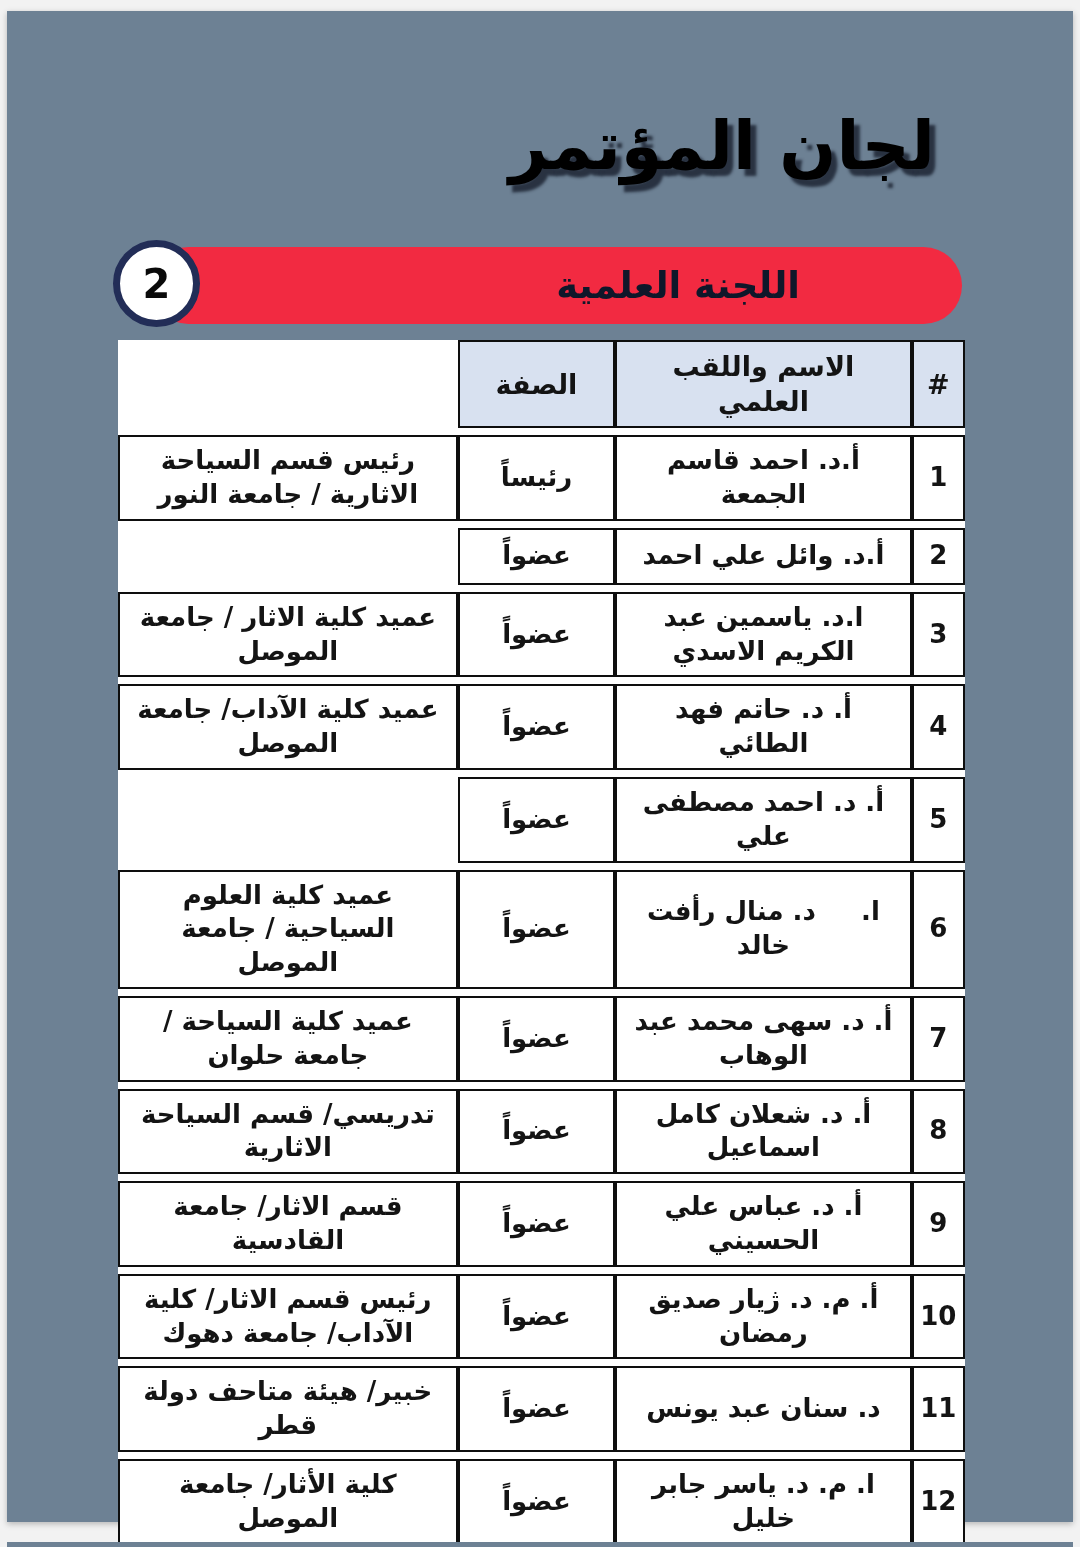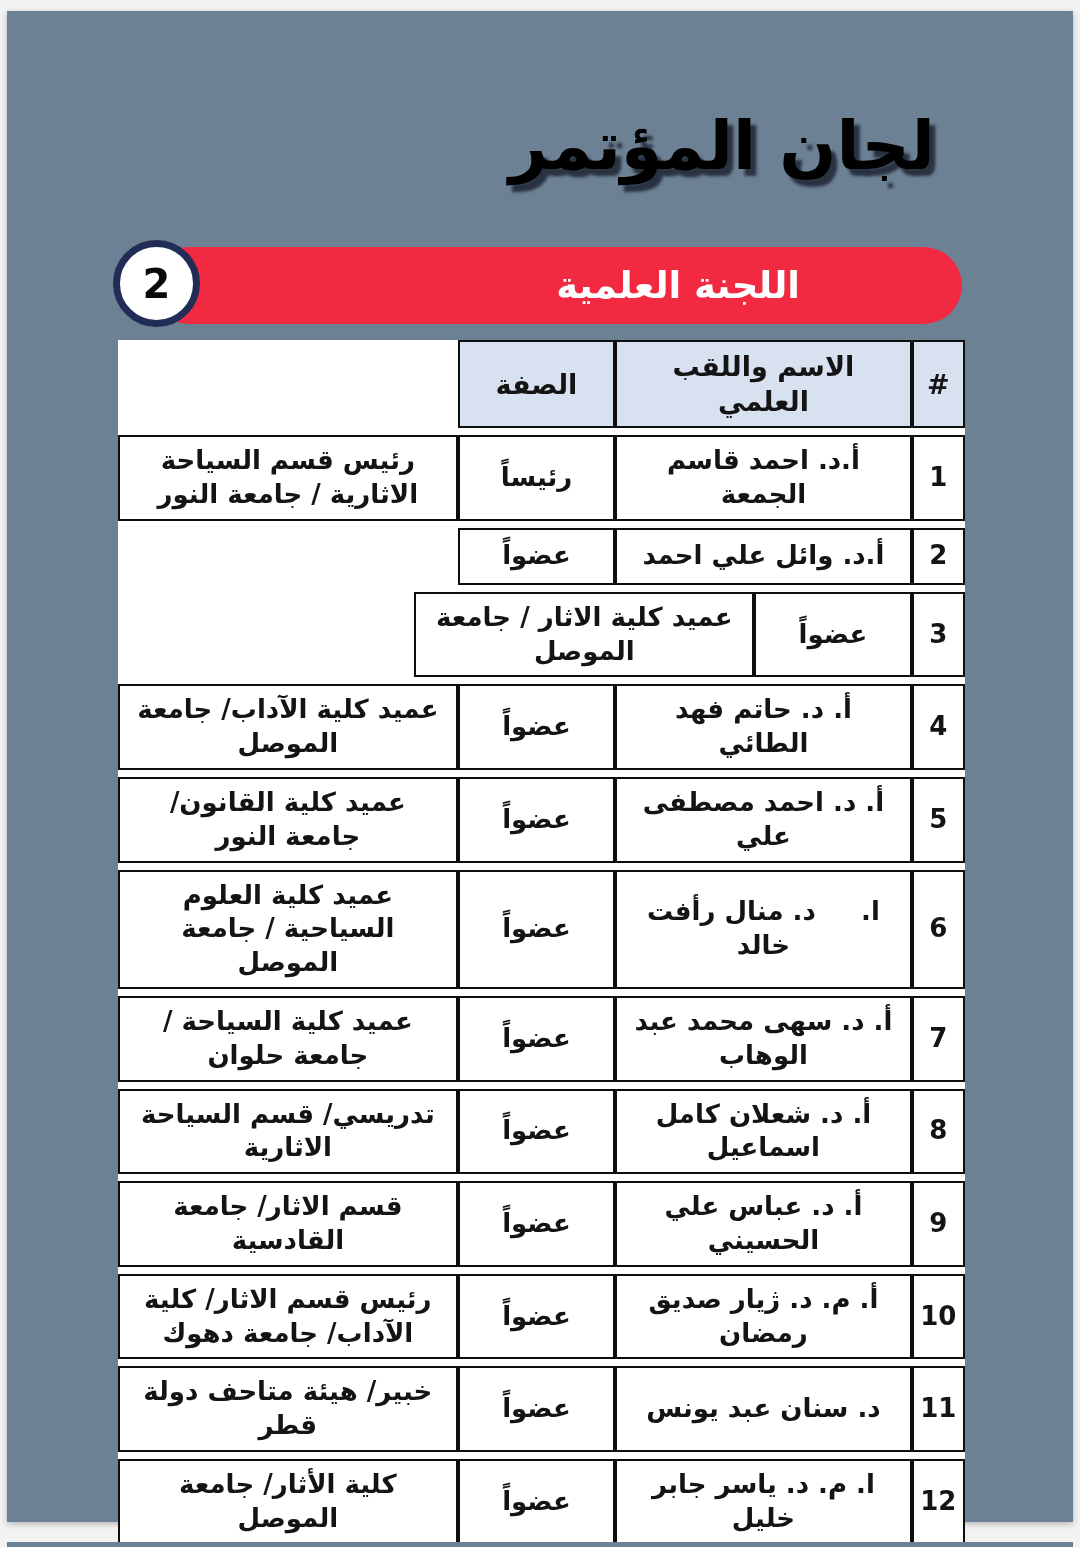--- a/index.html
+++ b/index.html
@@ -13,21 +13,21 @@
   .next-page { position:absolute; left:7px; top:1542px; width:1066px; height:5px;
                background:#6d8194; }
 
   .title { position:absolute; top:96px; right:138px; direction:rtl;
            font-size:67px; font-weight:bold; color:#000000; letter-spacing:0px;
            text-shadow:6px 7px 3px rgba(22,28,42,0.78); }
 
   .banner { position:absolute; left:143px; top:236px; width:812px; height:77px;
             background:#f22a41; border-radius:40px; direction:rtl;
             display:flex; align-items:center; padding-right:162px;
-            color:#ffffff; font-size:37px; font-weight:bold; }
+            color:#0f172a; font-size:37px; font-weight:bold; }
 
   .num-badge { position:absolute; left:106px; top:229px; width:87px; height:87px;
                border-radius:50%; background:#ffffff; border:7px solid #222d57;
                display:flex; align-items:center; justify-content:center;
                font-size:40px; font-weight:bold; color:#0a0a0a; z-index:2; }
 
   .table { position:absolute; left:111px; top:329px; width:847px;
            background:#ffffff; direction:rtl; }
   .trow { display:flex; width:100%; }
   .trow + .trow { margin-top:7px; }
@@ -71,34 +71,34 @@
     <div class="cell col-role">رئيساً</div>
     <div class="cell col-affil">رئيس قسم السياحة الاثارية / جامعة النور</div>
   </div>
         <div class="trow">
     <div class="cell col-index">2</div>
     <div class="cell col-name">أ.د. وائل علي احمد</div>
     <div class="cell col-role">عضواً</div>
   </div>
         <div class="trow">
     <div class="cell col-index">3</div>
+    <div class="cell col-name">ا.د. ياسمين عبد الكريم الاسدي</div>
     <div class="cell col-role">عضواً</div>
     <div class="cell col-affil">عميد كلية الاثار / جامعة الموصل</div>
   </div>
         <div class="trow">
     <div class="cell col-index">4</div>
     <div class="cell col-name">أ. د. حاتم فهد الطائي</div>
     <div class="cell col-role">عضواً</div>
     <div class="cell col-affil">عميد كلية الآداب/ جامعة الموصل</div>
   </div>
         <div class="trow">
     <div class="cell col-index">5</div>
     <div class="cell col-name">أ. د. احمد مصطفى علي</div>
     <div class="cell col-role">عضواً</div>
-    <div class="cell col-affil">عميد كلية القانون/ جامعة النور</div>
   </div>
         <div class="trow">
     <div class="cell col-index">6</div>
     <div class="cell col-name">ا. &nbsp;&nbsp;&nbsp; د. منال رأفت خالد</div>
     <div class="cell col-role">عضواً</div>
     <div class="cell col-affil">عميد كلية العلوم السياحية / جامعة الموصل</div>
   </div>
         <div class="trow">
     <div class="cell col-index">7</div>
     <div class="cell col-name">أ. د. سهى محمد عبد الوهاب</div>

